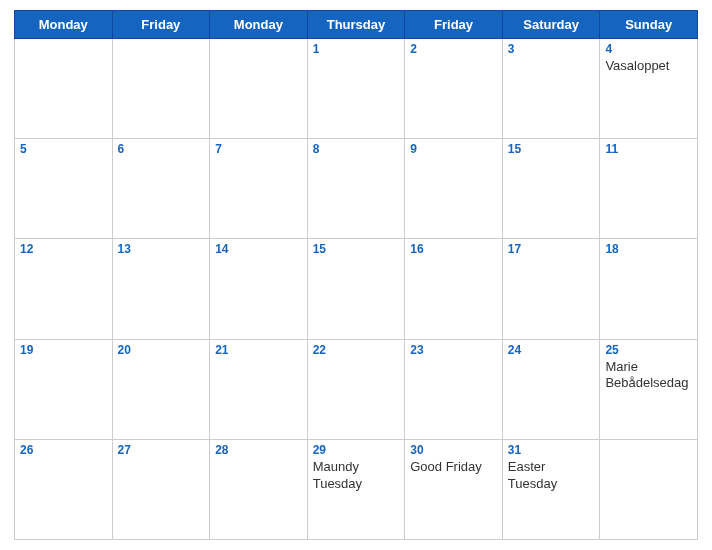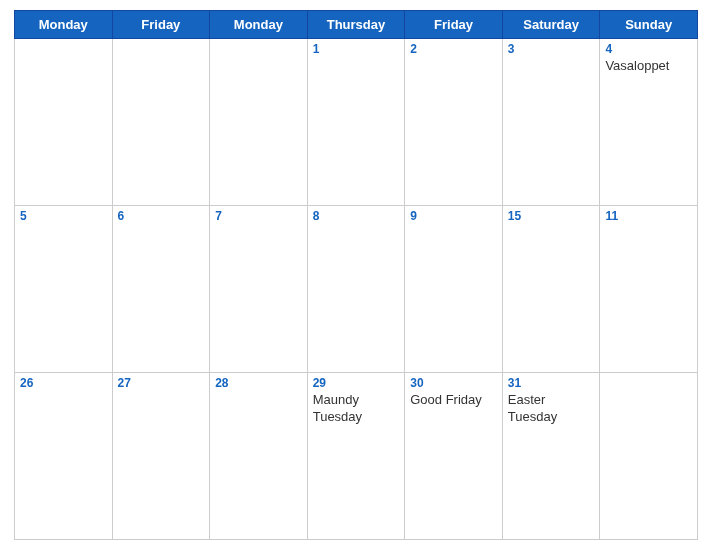--- a/index.html
+++ b/index.html
@@ -154,20 +154,67 @@
           </td>
           <td>
             <span class="day-number blue">15</span>
           </td>
           <td>
             <span class="day-number blue">11</span>
           </td>
         </tr>
         <tr>
           <td>
+            <span class="day-number blue">12</span>
+          </td>
+          <td>
+            <span class="day-number blue">13</span>
+          </td>
+          <td>
+            <span class="day-number blue">14</span>
+          </td>
+          <td>
+            <span class="day-number blue">15</span>
+          </td>
+          <td>
+            <span class="day-number blue">16</span>
+          </td>
+          <td>
+            <span class="day-number blue">17</span>
+          </td>
+          <td>
+            <span class="day-number blue">18</span>
+          </td>
+        </tr>
+        <tr>
+          <td>
+            <span class="day-number blue">19</span>
+          </td>
+          <td>
+            <span class="day-number blue">20</span>
+          </td>
+          <td>
+            <span class="day-number blue">21</span>
+          </td>
+          <td>
+            <span class="day-number blue">22</span>
+          </td>
+          <td>
+            <span class="day-number blue">23</span>
+          </td>
+          <td>
+            <span class="day-number blue">24</span>
+          </td>
+          <td>
+            <span class="day-number blue">25</span>
+            <span class="day-event">Marie Bebådelsedag</span>
+          </td>
+        </tr>
+        <tr>
+          <td>
             <span class="day-number blue">26</span>
           </td>
           <td>
             <span class="day-number blue">27</span>
           </td>
           <td>
             <span class="day-number blue">28</span>
           </td>
           <td>
             <span class="day-number blue">29</span>

